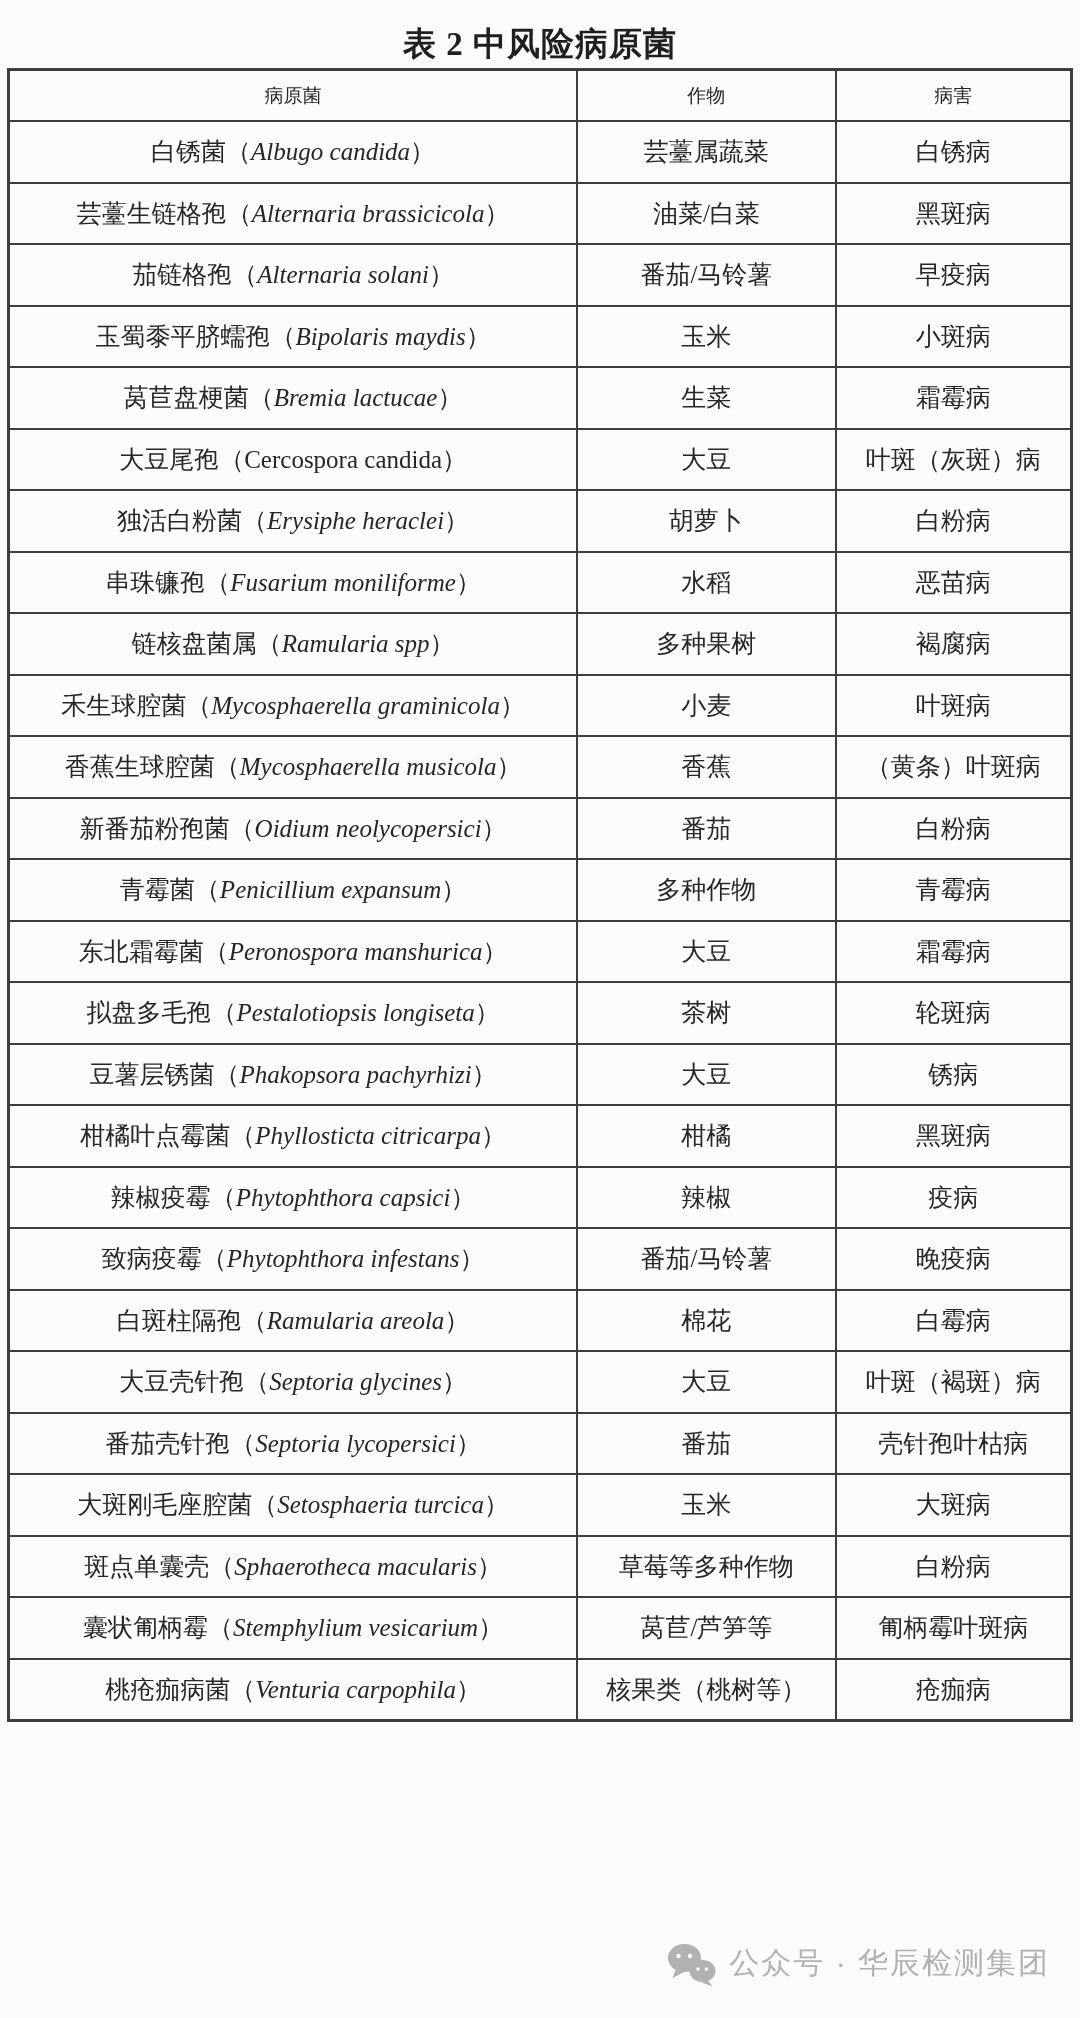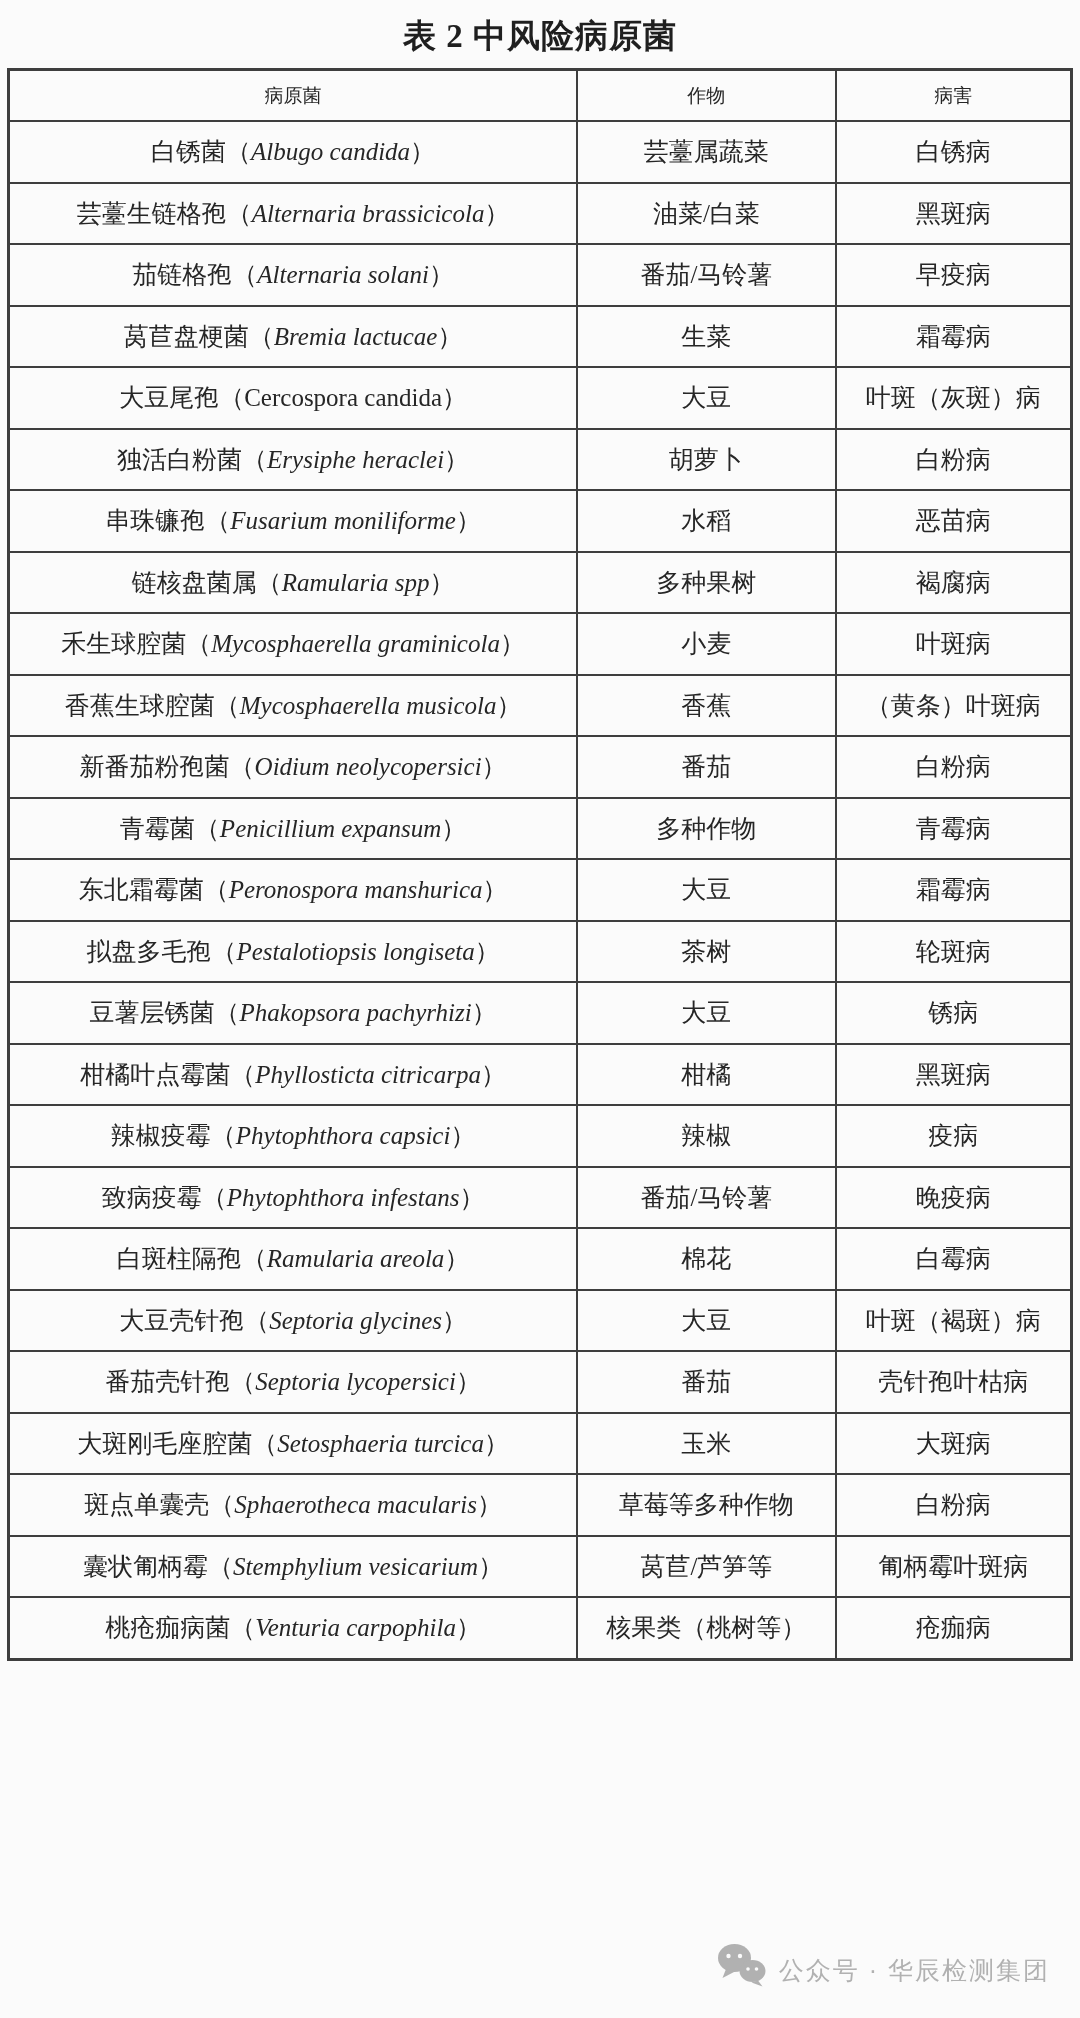--- a/index.html
+++ b/index.html
@@ -9,21 +9,21 @@
   }
   .page {
     position: relative;
     width: 1080px;
     height: 2018px;
     background: #fbfbfb;
     font-family: "Liberation Serif", serif;
     overflow: hidden;
   }
   .title {
-    margin: 0;
+    margin: 8px;
     padding-top: 14px;
     text-align: center;
     font-size: 33px;
     font-weight: 600;
     letter-spacing: 1px;
     color: #1f1f1f;
   }
   table.pathogen-table {
     position: absolute;
     top: 68px;
@@ -56,24 +56,24 @@
   col.col-pathogen { width: 53.5%; }
   col.col-crop     { width: 24.3%; }
   col.col-disease  { width: 22.2%; }
   .latin { font-style: italic; font-family: Liberation Serif, serif; }
   .latin.upright { font-style: normal; }
   .footer {
     position: absolute;
     top: 1943px;
     right: 30px;
     display: flex;
-    align-items: flex-end;
+    align-items: flex-start;
     gap: 12px;
     color: var(--footer-gray, #b1b1b1);
-    font-size: 25px;
+    font-size: 30px;
     font-family: "Liberation Sans", sans-serif;
     letter-spacing: 2px;
   }
   .wechat-icon-box {
     display: inline-flex;
     width: 50px;
     height: 44px;
   }
 </style>
 </head>
@@ -108,20 +108,25 @@
     <td>油菜/白菜</td>
     <td>黑斑病</td>
   </tr>
 
   <tr>
     <td><span>茄链格孢</span><span>（</span><span class="latin">Alternaria solani</span><span>）</span></td>
     <td>番茄/马铃薯</td>
     <td>早疫病</td>
   </tr>
 
+  <tr>
+    <td><span>玉蜀黍平脐蠕孢</span><span>（</span><span class="latin">Bipolaris maydis</span><span>）</span></td>
+    <td>玉米</td>
+    <td>小斑病</td>
+  </tr>
 
   <tr>
     <td><span>莴苣盘梗菌</span><span>（</span><span class="latin">Bremia lactucae</span><span>）</span></td>
     <td>生菜</td>
     <td>霜霉病</td>
   </tr>
 
   <tr>
     <td><span>大豆尾孢</span><span>（</span><span class="latin upright">Cercospora candida</span><span>）</span></td>
     <td>大豆</td>

